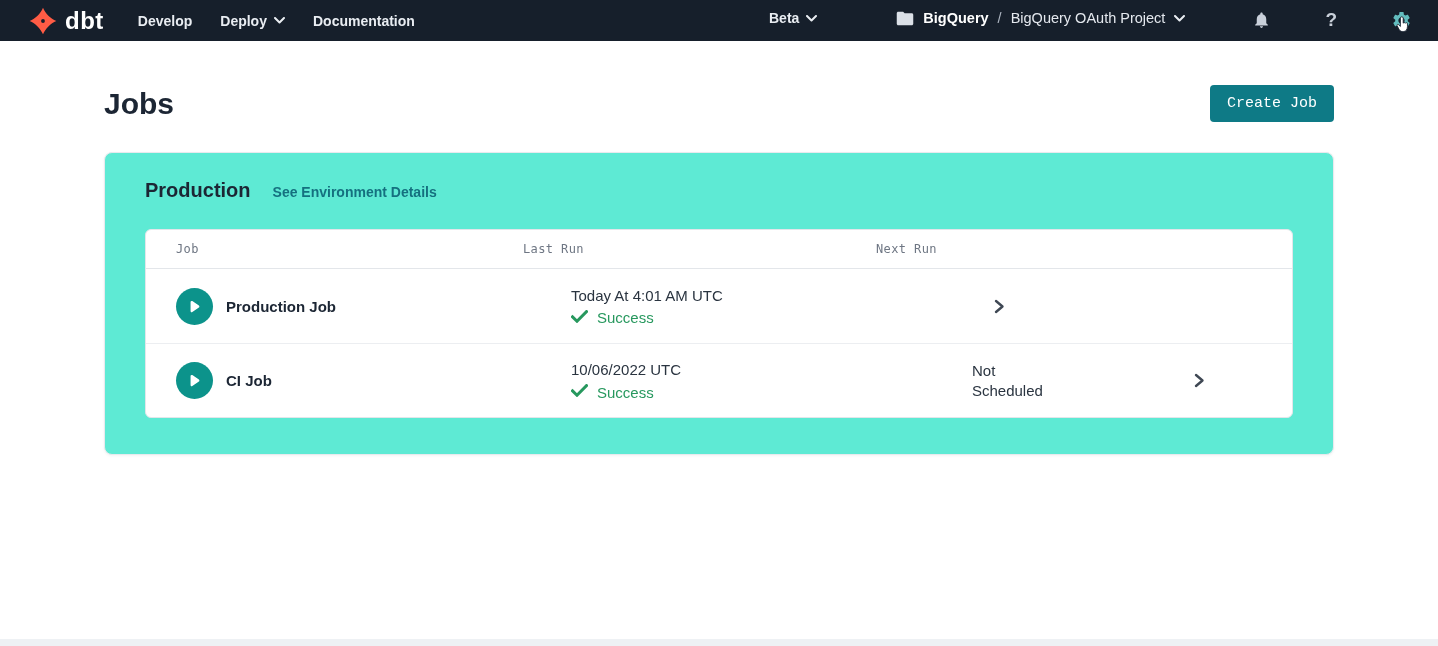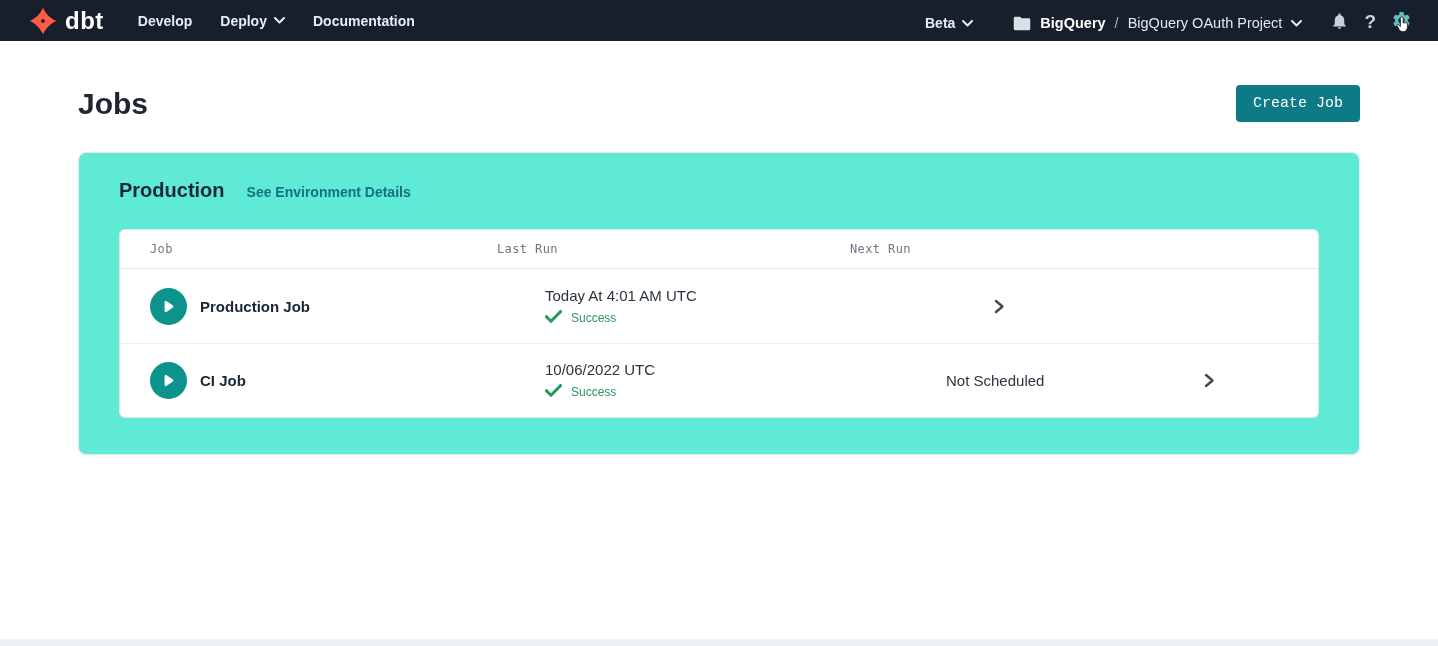--- a/index.html
+++ b/index.html
@@ -19,32 +19,32 @@
   
   .nav{
     height:41px;background:var(--nav-bg);display:flex;align-items:center;
     padding:0 26px 0 28px;color:var(--nav-text);
   }
   .nav-logo{display:flex;align-items:center;gap:7px;margin-right:34px;}
   .nav-logo svg{display:block;}
   .nav-logo .logo-word{font-size:24px;font-weight:700;color:#ffffff;letter-spacing:0.5px;line-height:1;}
   .nav-item{font-size:14px;font-weight:600;margin-right:28px;display:flex;align-items:center;gap:7px;cursor:pointer;}
   .nav-spacer{flex:1;}
-  .nav-right{display:flex;align-items:flex-end;}
+  .nav-right{display:flex;align-items:flex-start;gap:39px;}
   .beta{font-size:14px;font-weight:600;display:flex;align-items:center;gap:7px;margin-right:40px;cursor:pointer;}
   .crumb{display:flex;align-items:center;font-size:14.5px;margin-right:28px;}
   .crumb .folder{margin-right:9px;display:flex;}
   .crumb .account{font-weight:700;color:#ffffff;}
   .crumb .sep{margin:0 9px;color:#aeb6c2;font-weight:400;}
   .crumb .project{font-weight:400;color:#e4e8ee;margin-right:9px;white-space:nowrap;}
   .nav-icon{margin-left:15px;display:flex;align-items:center;cursor:pointer;}
   .help-glyph{font-size:19px;font-weight:800;color:var(--icon-gray);line-height:1;}
   .chev-down{display:flex;}
   
-  .page-wrap{padding:0 78px;}
+  .page-wrap{padding:0 104px;}
   .page-header{display:flex;align-items:center;justify-content:space-between;padding-top:44px;}
   .page-title{font-size:30px;font-weight:700;color:var(--text-dark);margin:0;line-height:1.2;}
   .btn-primary{
     background:var(--accent-teal);color:#ffffff;border:none;border-radius:4px;
     height:37px;padding:0 17px;font-size:15px;font-family:Liberation Mono, monospace;
     cursor:pointer;
   }
   
   .card{
     margin-top:30px;border:1px solid #e8eaee;border-radius:8px;
@@ -63,21 +63,21 @@
   .tbody-row + .tbody-row{border-top:1px solid #eceef1;}
   .job-cell{display:flex;align-items:center;gap:13px;}
   .play-btn{
     width:37px;height:37px;border-radius:50%;background:var(--play-teal);
     display:flex;align-items:center;justify-content:center;flex:0 0 auto;cursor:pointer;
   }
   .job-name{font-size:15px;font-weight:700;color:var(--text-dark);}
   .cell-time{font-size:15px;color:var(--text-body);line-height:20px;}
   .cell-sub{font-size:15px;color:var(--text-mid);line-height:20px;margin-top:2px;}
   .status-line{display:flex;align-items:center;gap:9px;margin-top:3px;}
-  .status-label{font-size:12px;color:var(--success-green);}
+  .status-label{font-size:15px;color:var(--success-green);}
   .chev-cell{display:flex;justify-content:center;align-items:center;}
   
   .bottom-strip{position:absolute;left:0;bottom:0;width:100%;height:7px;background:#eef1f4;}
   .cursor-overlay{position:absolute;left:1394px;top:15px;z-index:10;pointer-events:none;}
 </style>
 </head>
 <body>
 
 <div class="nav">
   <div class="nav-logo">

